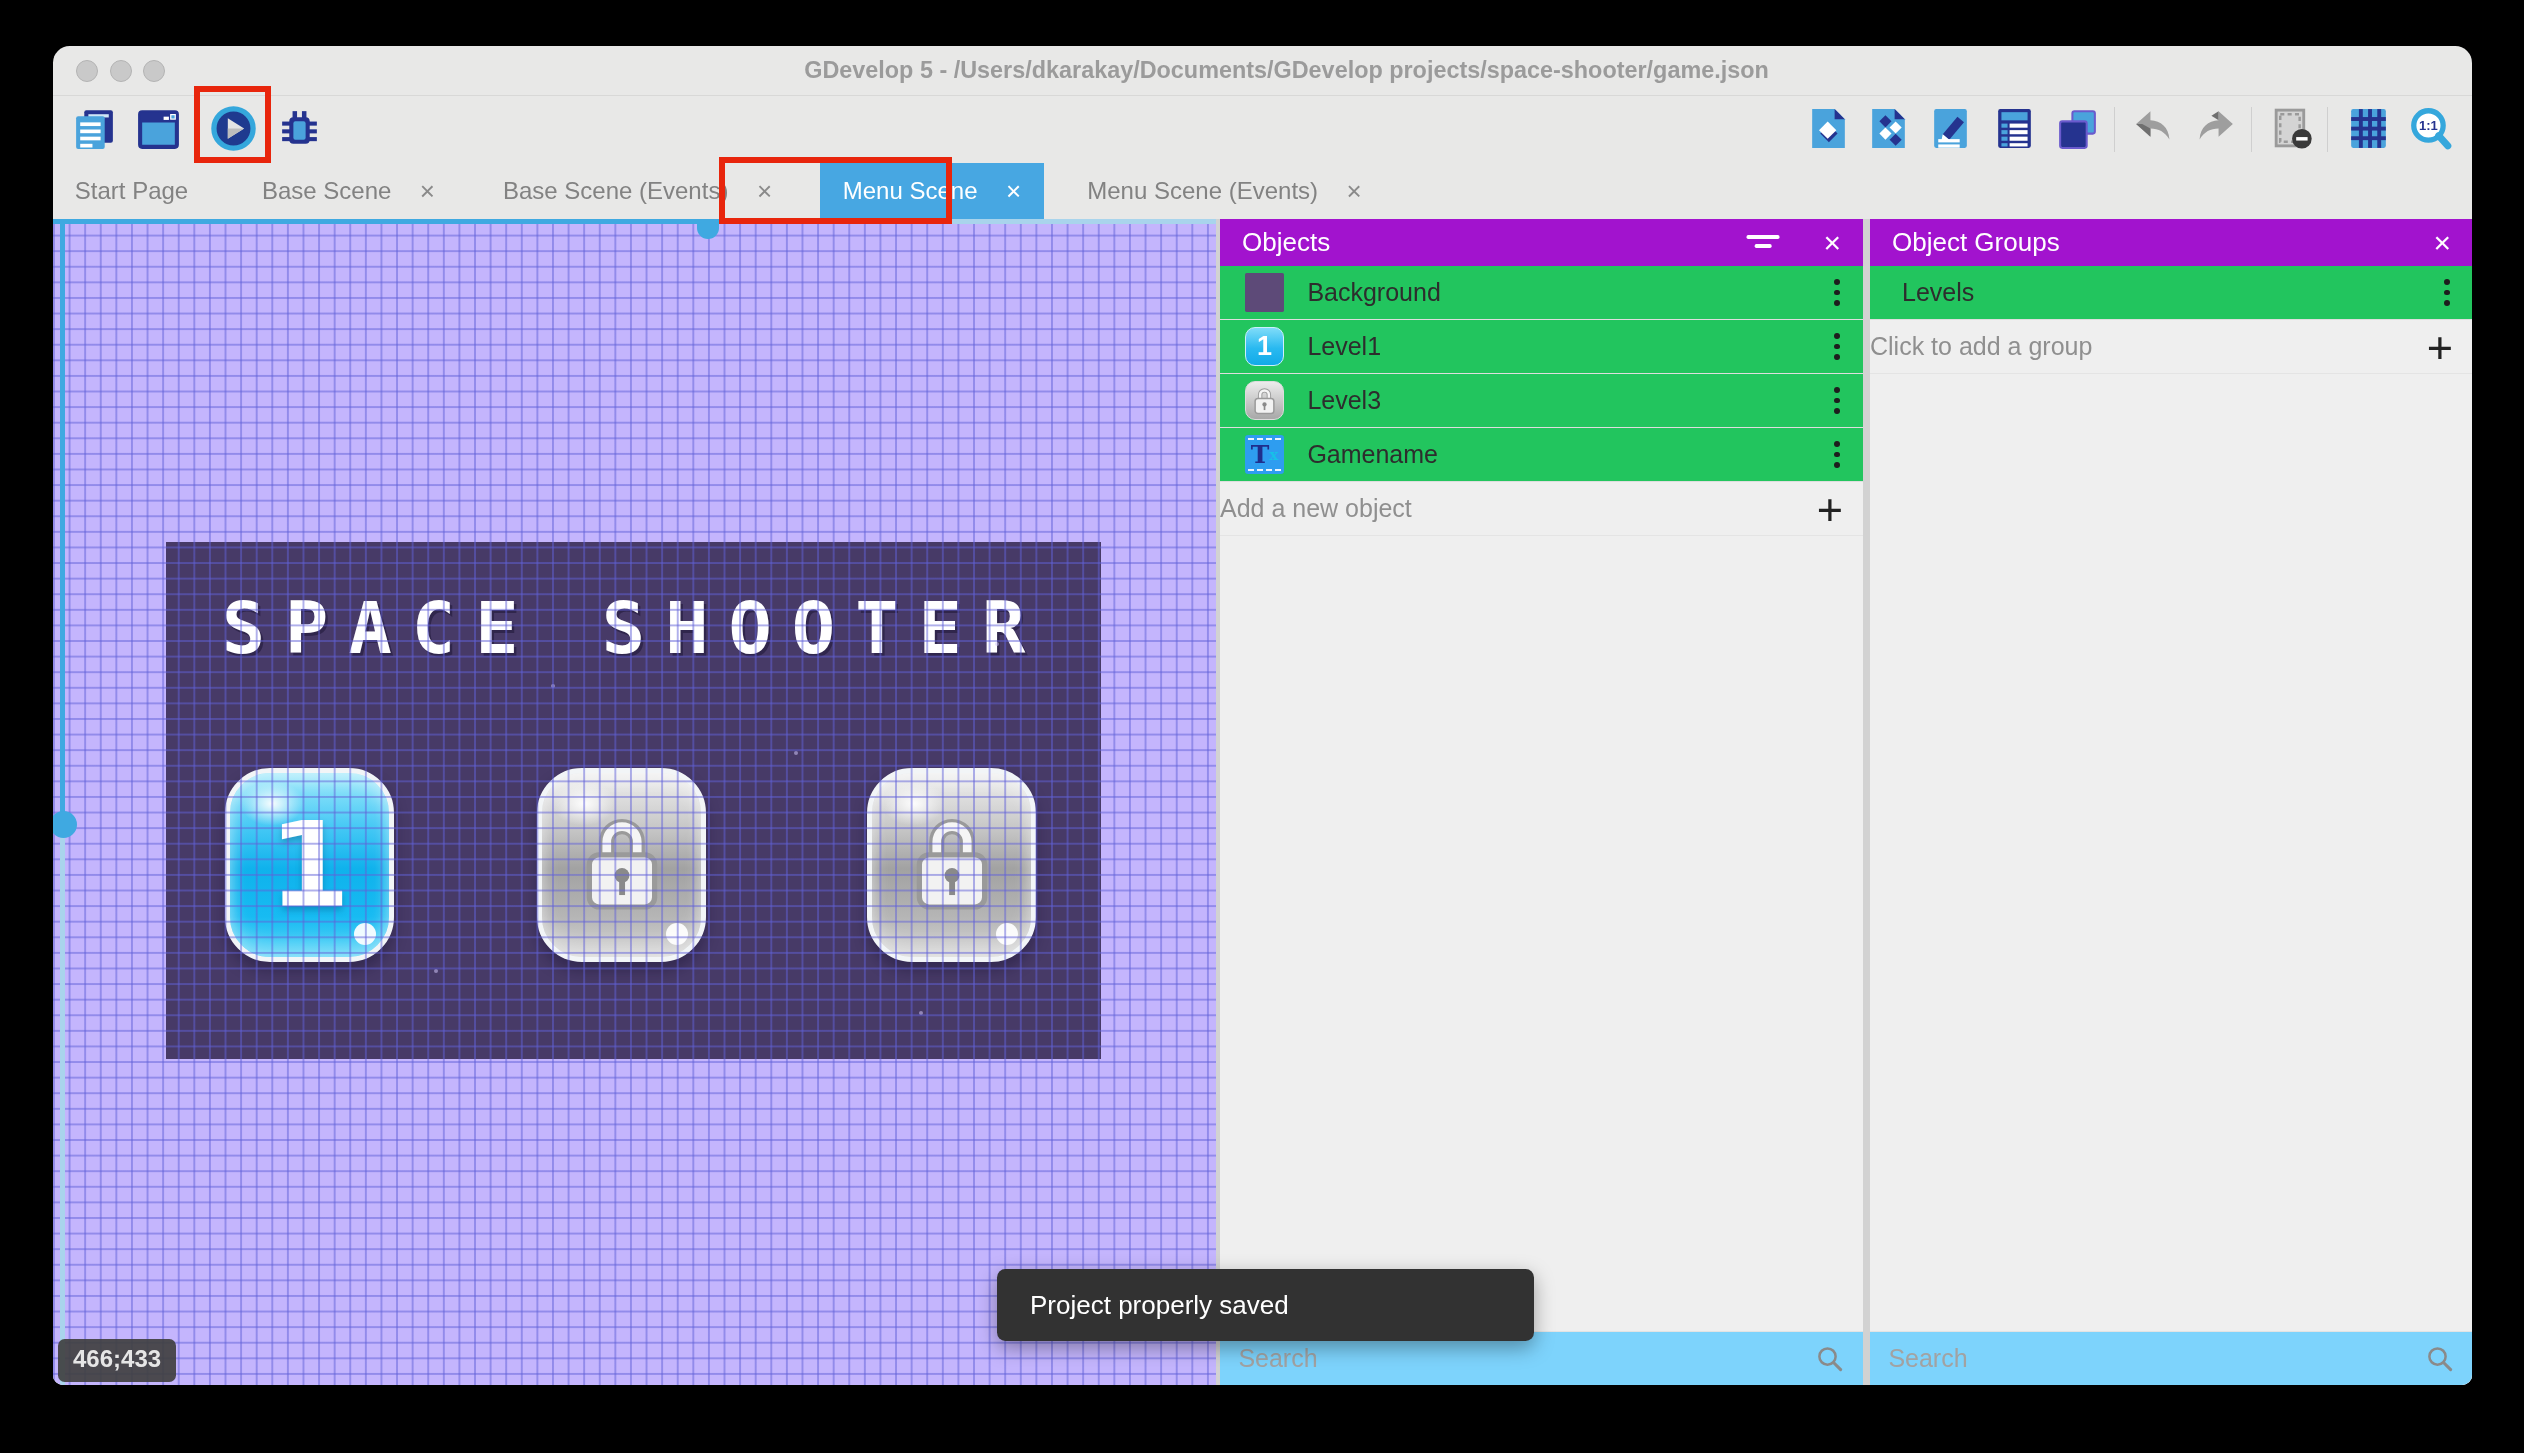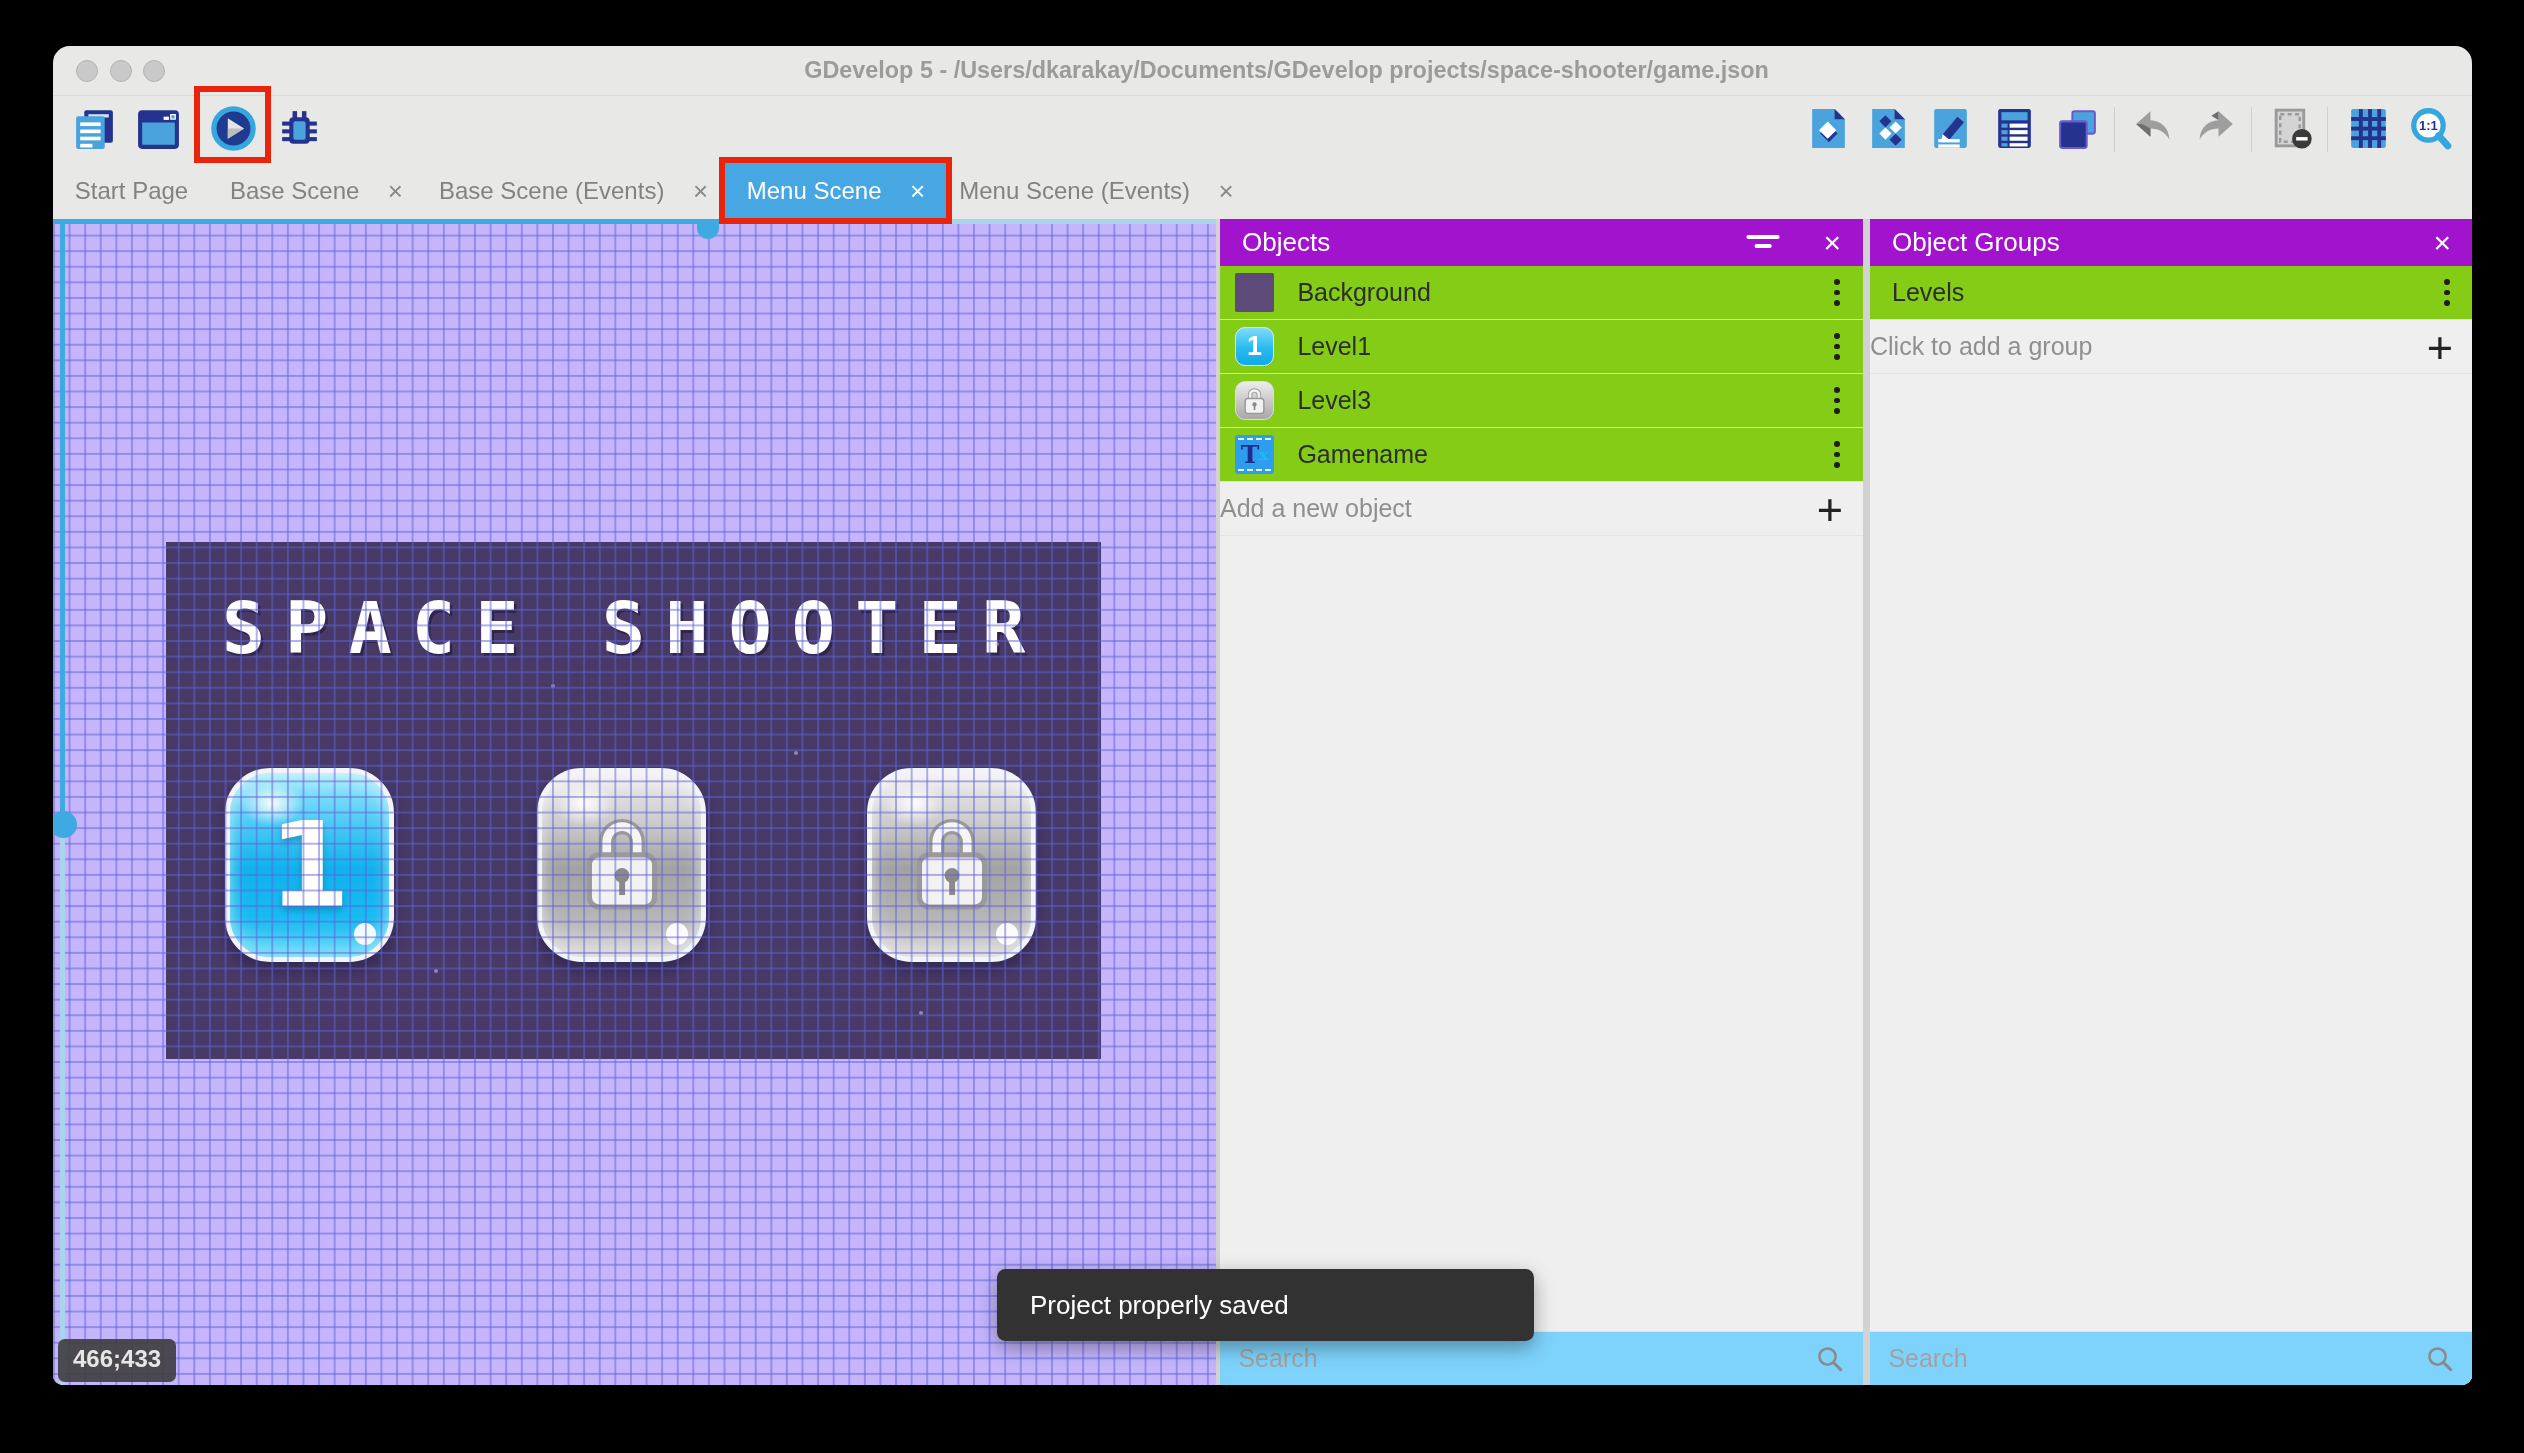--- a/index.html
+++ b/index.html
@@ -19,21 +19,21 @@
                   font-weight:bold; font-size:23.4px;margin-left:48px; }
 
   
   .toolbar { position:absolute; top:51px; left:0; right:0; height:66px; }
   .tool-btn { position:absolute; top:8.4px; width:50px; height:50px;
               display:flex; align-items:center; justify-content:center; }
   .tool-btn svg { width:49px; height:49px; }
   .tool-sep { position:absolute; top:10px; width:0.8px; height:45px; background:#cfcfcf; }
 
   
-  .tabbar { position:absolute; top:117px; left:0; height:56px; display:flex; }
+  .tabbar { position:absolute; top:117px; left:0; height:56px; display:flex;gap:32px; }
   .tab { height:56px; display:flex; align-items:center; justify-content:center;
          gap:28.5px; color:#828282; font-size:24px; white-space:nowrap; }
   .tab .close { font-size:26px; color:#8a8a8a; line-height:1; }
   .tab.active { background:#47a7e2; color:#fff; }
   .tab.active .close { color:#fff; }
   .tw1{width:157px;} .tw2{width:213px;} .tw3{width:301px;} .tw4{width:224px;} .tw5{width:297px;}
 
   
   .content { position:absolute; top:173px; left:0; right:0; bottom:0; background:#d2d2d2; }
 
@@ -99,21 +99,21 @@
                   align-items:center; padding:12px 22px; font-size:26px; }
   .panel-header .spacer { margin-left:auto; }
   .filter-icon { width:33px; height:20px; position:relative; margin-right:44px; }
   .filter-icon i { position:absolute; left:50%; transform:translateX(-50%);
                    height:4.2px; background:#fff; display:block; border-radius:1.7px; }
   .filter-icon i:first-child { top:2.5px; width:33px; }
   .filter-icon i:last-child  { top:11.7px; width:16.7px; }
   .panel-close { color:#fff; font-size:30px; line-height:1; }
 
   .obj-row { height:54px; display:flex; align-items:center;
-             border-bottom:0.8px solid #dedede; background:#84cc16; }
+             border-bottom:0.8px solid #dedede; background:#22c55e;padding-left:10px; }
   .obj-thumb { width:39px; height:39px; margin-left:15px; border-radius:6.7px; flex:none;
                display:flex; align-items:center; justify-content:center; overflow:hidden; }
   .thumb-background { background:#5d4a78; border-radius:1.7px; }
   .thumb-level1 { background:linear-gradient(180deg,#7fdcf9 0%,#29b9f0 55%,#12aae8 100%);
                   border:1.7px solid #cdeffb; color:#fff; font-weight:bold; font-size:27px;
                   border-radius:10px; }
   .thumb-lock { background:linear-gradient(180deg,#ececec,#a8a8a8); border-radius:10px;
                 border:1.7px solid #dcdcdc; }
   .thumb-text { background:#2e9df0; border-radius:3.3px; position:relative;
                 font-family:"DejaVu Serif",serif; color:#1f2e8c; font-weight:bold; font-size:25px; }

